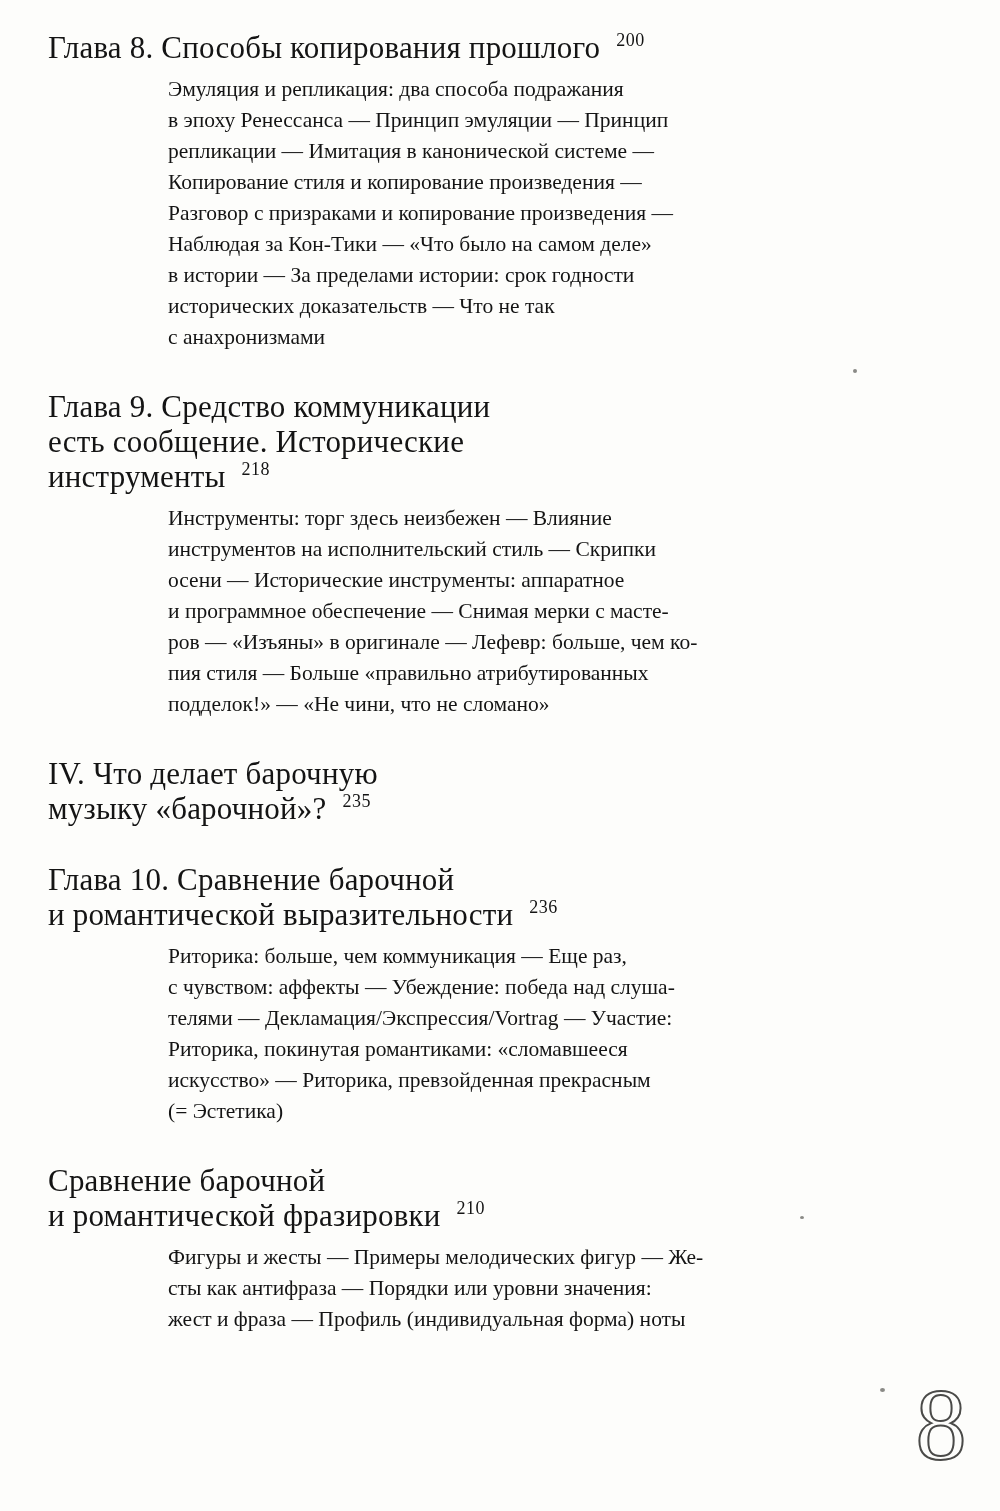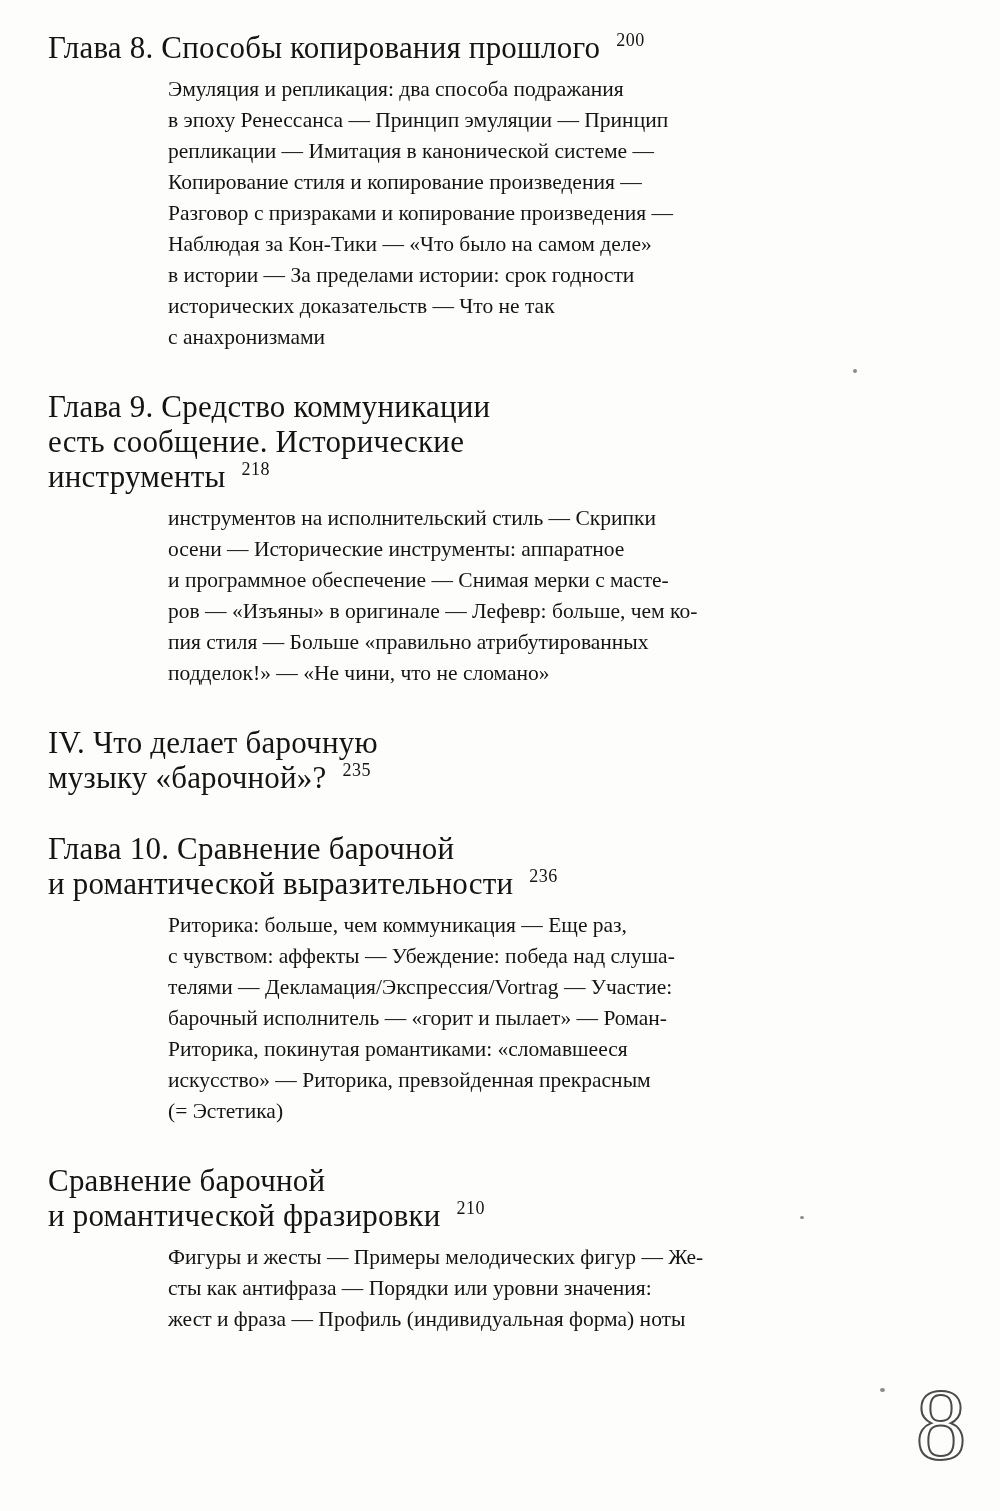--- a/index.html
+++ b/index.html
@@ -87,20 +87,21 @@
           <div class="body-line">с анахронизмами</div>
         </div>
       </section>
       <section class="entry">
         <div class="heading">
           <div class="heading-line">Глава 9. Средство коммуникации</div>
           <div class="heading-line">есть сообщение. Исторические</div>
           <div class="heading-line">инструменты<span class="pageref">218</span></div>
         </div>
         <div class="body-block">
+          <div class="body-line">Инструменты: торг здесь неизбежен — Влияние</div>
           <div class="body-line">инструментов на исполнительский стиль — Скрипки</div>
           <div class="body-line">осени — Исторические инструменты: аппаратное</div>
           <div class="body-line">и программное обеспечение — Снимая мерки с масте-</div>
           <div class="body-line">ров — «Изъяны» в оригинале — Лефевр: больше, чем ко-</div>
           <div class="body-line">пия стиля — Больше «правильно атрибутированных</div>
           <div class="body-line">подделок!» — «Не чини, что не сломано»</div>
         </div>
       </section>
       <section class="entry">
         <div class="heading">
@@ -110,21 +111,20 @@
       </section>
       <section class="entry">
         <div class="heading">
           <div class="heading-line">Глава 10. Сравнение барочной</div>
           <div class="heading-line">и романтической выразительности<span class="pageref">236</span></div>
         </div>
         <div class="body-block">
           <div class="body-line">Риторика: больше, чем коммуникация — Еще раз,</div>
           <div class="body-line">с чувством: аффекты — Убеждение: победа над слуша-</div>
           <div class="body-line">телями — Декламация/Экспрессия/Vortrag — Участие:</div>
-          <div class="body-line">барочный исполнитель — «горит и пылает» — Роман-</div>
           <div class="body-line">Риторика, покинутая романтиками: «сломавшееся</div>
           <div class="body-line">искусство» — Риторика, превзойденная прекрасным</div>
           <div class="body-line">(= Эстетика)</div>
         </div>
       </section>
       <section class="entry">
         <div class="heading">
           <div class="heading-line">Сравнение барочной</div>
           <div class="heading-line">и романтической фразировки<span class="pageref">210</span></div>
         </div>

